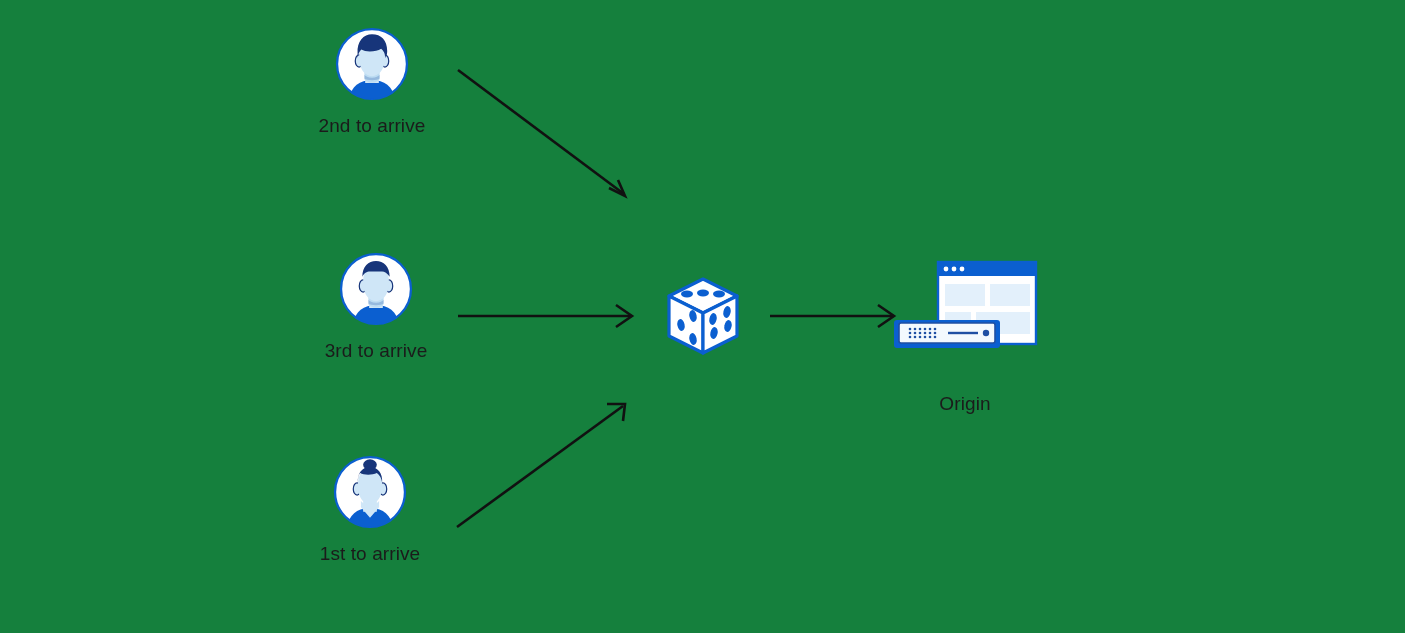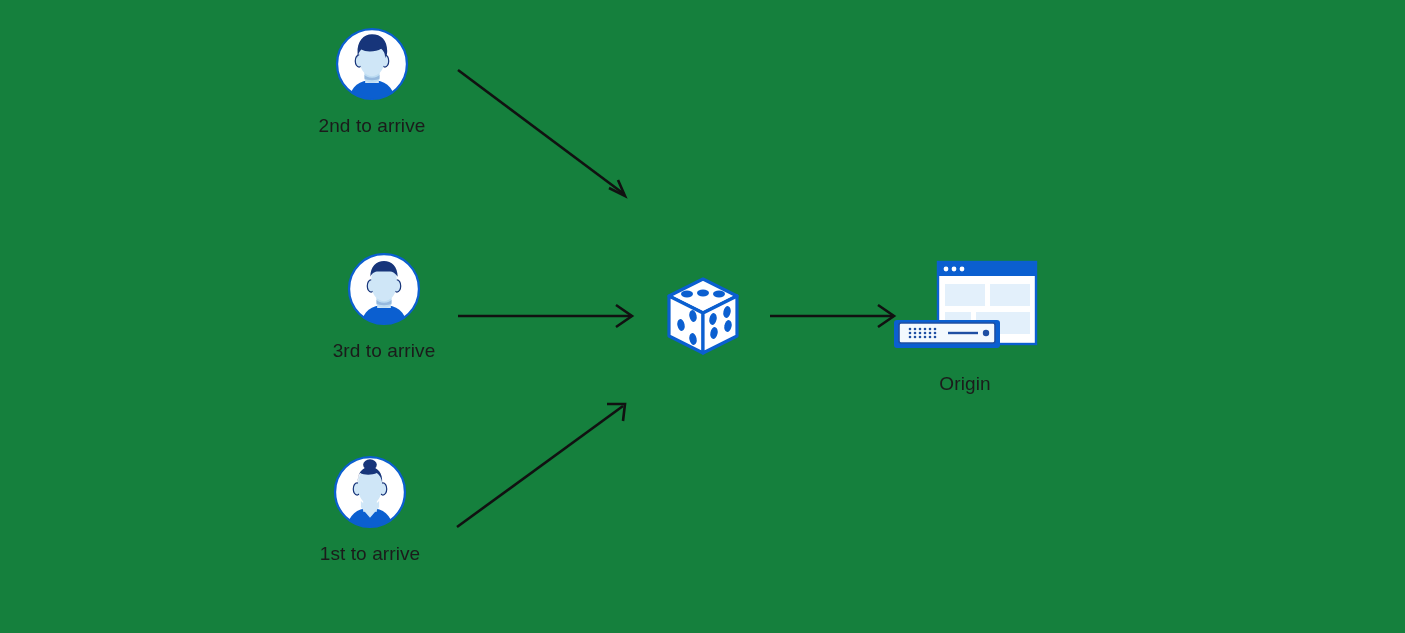--- a/index.html
+++ b/index.html
@@ -43,21 +43,21 @@
     width: 110px;
   }
   .dice { display: block; }
   .origin-node { width: 200px; }
   .origin-art {
     width: 150px;
     height: 110px;
     display: block;
   }
   .origin-label {
-    margin-top: 4px;
+    margin-top: 24px;
     text-align: center;
   }
   .arrow-layer {
     position: absolute;
     left: 0;
     top: 0;
     width: 1405px;
     height: 633px;
     pointer-events: none;
   }
@@ -103,21 +103,21 @@
         <ellipse cx="33" cy="46" rx="5" ry="8" fill="#cfe6f7" stroke="#17357a" stroke-width="1.6"></ellipse>
         <ellipse cx="67" cy="46" rx="5" ry="8" fill="#cfe6f7" stroke="#17357a" stroke-width="1.6"></ellipse>
         <path d="M33 40 c0 -15 8 -23 17 -23 c9 0 17 8 17 23 c0 12 -4 25 -17 25 c-13 0 -17 -13 -17 -25 z" fill="#cfe6f7"></path>
         <path d="M31 36 c-1 -16 8 -25 19 -25 c12 0 20 8 20 22 c0 4 -1 7 -2 9 c-1 -6 -3 -10 -6 -12 c-6 4 -20 5 -26 1 c-2 2 -4 5 -5 11 z" fill="#17357a"></path>
         <path d="M50 68 c-5 0 -9 -2 -10 -4 l0 5 c3 3 17 3 20 0 l0 -5 c-1 2 -5 4 -10 4 z" fill="#1f4fa3" opacity="0.25"></path>
       </g>
     </svg>
     <div class="node-label">2nd to arrive</div>
   </div>
 
-  <div class="node avatar-node" style="left:304px; top:251px;">
+  <div class="node avatar-node" style="left:296px; top:251px;">
     <svg class="avatar" viewBox="0 0 100 100">
       <defs>
         <clipPath id="clip3rd">
             <circle cx="50" cy="50" r="46"></circle>
           </clipPath>
       </defs>
       <circle cx="50" cy="50" r="46" fill="#ffffff" stroke="#0b5fd0" stroke-width="3"></circle>
       <g clip-path="url(#clip3rd)">
         <path d="M20 100 c0 -19 13 -29 30 -29 c17 0 30 10 30 29 z" fill="#0b5fd0"></path>
         <path d="M41 58 h18 v17 h-18 z" fill="#cfe6f7"></path>

